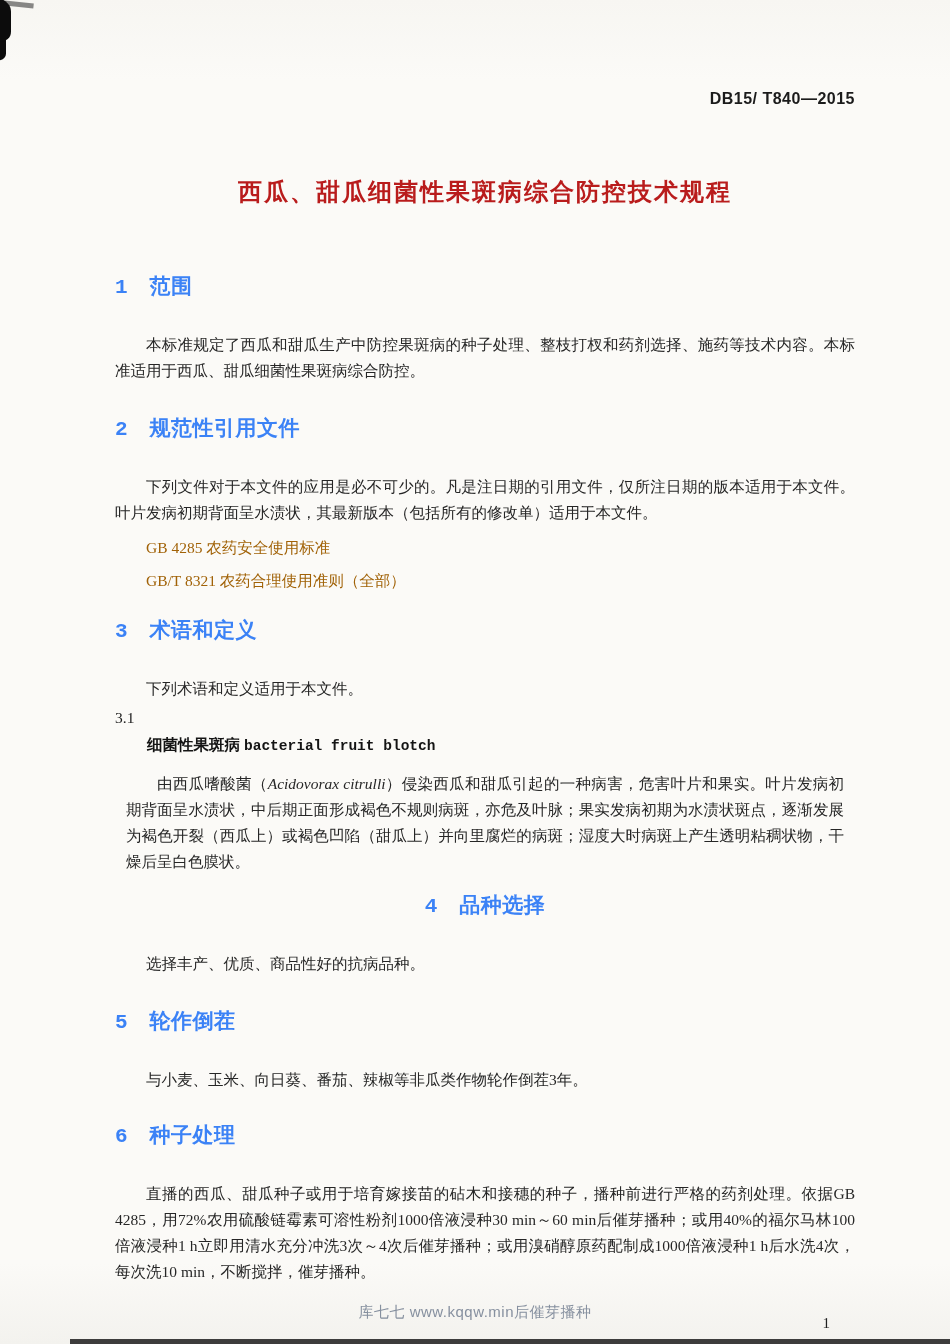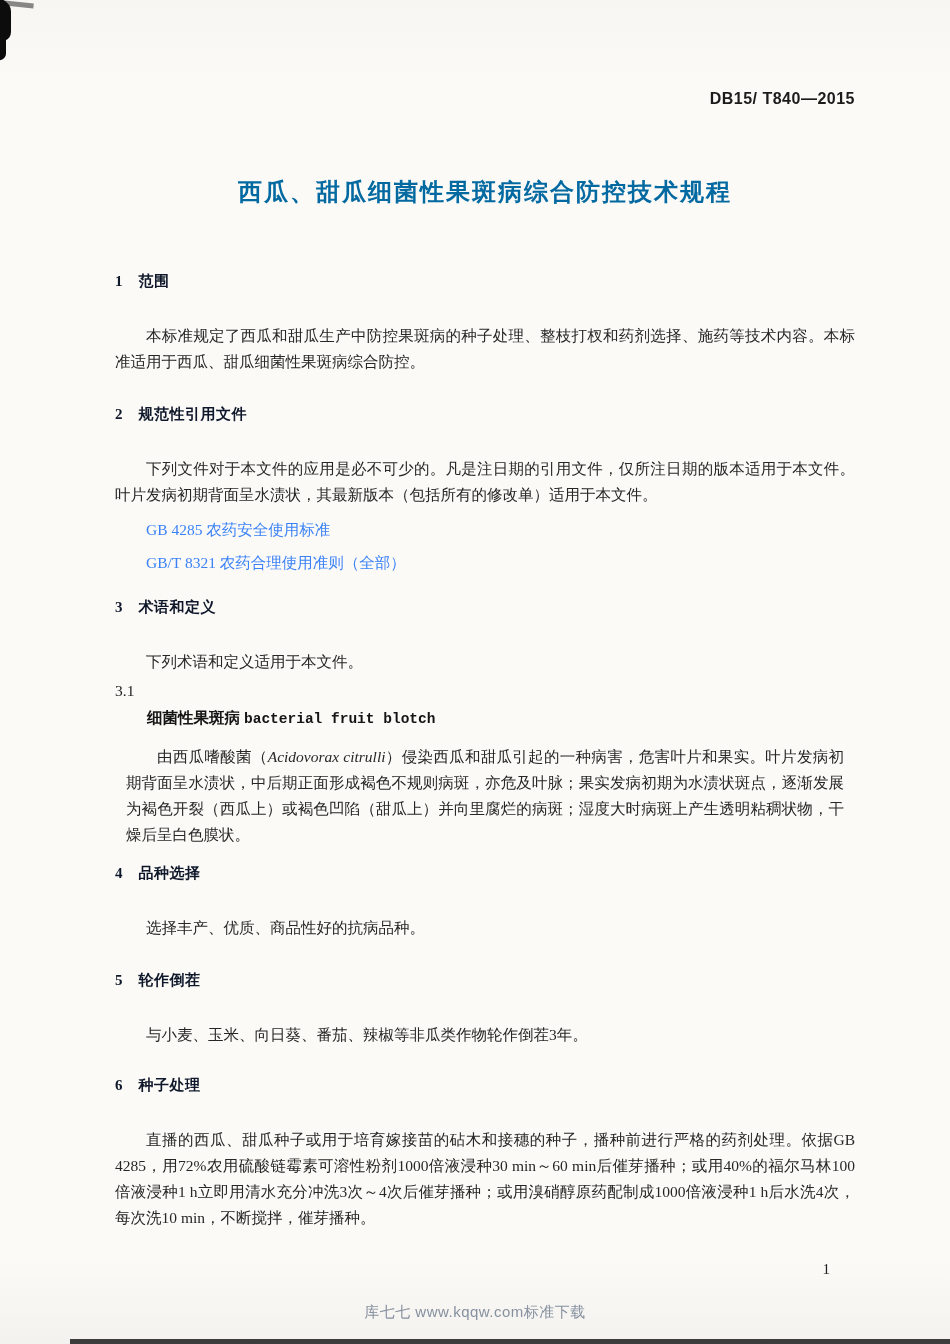--- a/index.html
+++ b/index.html
@@ -29,50 +29,50 @@
     letter-spacing: 0.5px;
     color: #1b1b1b;
   }
   .title {
     margin: 68px 0 0 0;
     text-align: center;
     font-family: "Liberation Sans", "DejaVu Sans", sans-serif;
     font-weight: 700;
     font-size: 24px;
     letter-spacing: 2px;
-    color: #0369a1;
+    color: #b91c1c;
   }
   .section-heading {
     margin: 0;
-    font-family: Liberation Serif, serif;
-    font-weight: 700;
-    font-size: 15px;
+    font-family: Liberation Mono, monospace;
+    font-weight: 700;
+    font-size: 21px;
     letter-spacing: 0.5px;
-    color: #0f172a;
+    color: #3b82f6;
   }
   .h-s1 { margin-top: 64px; }
   .h-s2 { margin-top: 30px; }
   .h-s3 { margin-top: 22px; }
-  .h-s4 { margin-top: 16px; }
+  .h-s4 { margin-top: 16px; text-align: center; }
   .h-s5 { margin-top: 30px; }
   .h-s6 { margin-top: 28px; }
   .para {
     margin: 18px 0 0 0;
     font-size: 15.5px;
     line-height: 26px;
     color: #262626;
     text-align: justify;
   }
   .indent { text-indent: 2em; margin-top: 32px; }
   .ref-line {
     margin: 6px 0 0 0;
     padding-left: 2em;
     font-size: 15.5px;
     line-height: 27px;
-    color: #3b82f6;
+    color: #a16207;
   }
   .ref-first { margin-top: 8px; }
   .term-no {
     margin: 2px 0 0 0;
     font-size: 15.5px;
     line-height: 27px;
     color: #1d1d1d;
   }
   .term-line {
     margin: 0;
@@ -188,19 +188,19 @@
 
   <section>
     <h2 class="section-heading h-s6">6　种子处理</h2>
     <p class="para indent">直播的西瓜、甜瓜种子或用于培育嫁接苗的砧木和接穗的种子，播种前进行严格的药剂处理。依据GB 4285，用72%农用硫酸链霉素可溶性粉剂1000倍液浸种30 min～60 min后催芽播种；或用40%的福尔马林100倍液浸种1 h立即用清水充分冲洗3次～4次后催芽播种；或用溴硝醇原药配制成1000倍液浸种1 h后水洗4次，每次洗10 min，不断搅拌，催芽播种。</p>
   </section>
 
   <div class="page-number">1</div>
 
 </div>
 
-<div class="footer">库七七 www.kqqw.com标准下载</div>
+<div class="footer">库七七 www.kqqw.min后催芽播种</div>
 
 <div class="artifact artifact-top-left"></div>
 <div class="artifact artifact-left-1"></div>
 <div class="artifact artifact-left-2a"></div>
 <div class="artifact artifact-left-2b"></div>
 <div class="artifact artifact-bottom"></div>
 
 </body></html>

